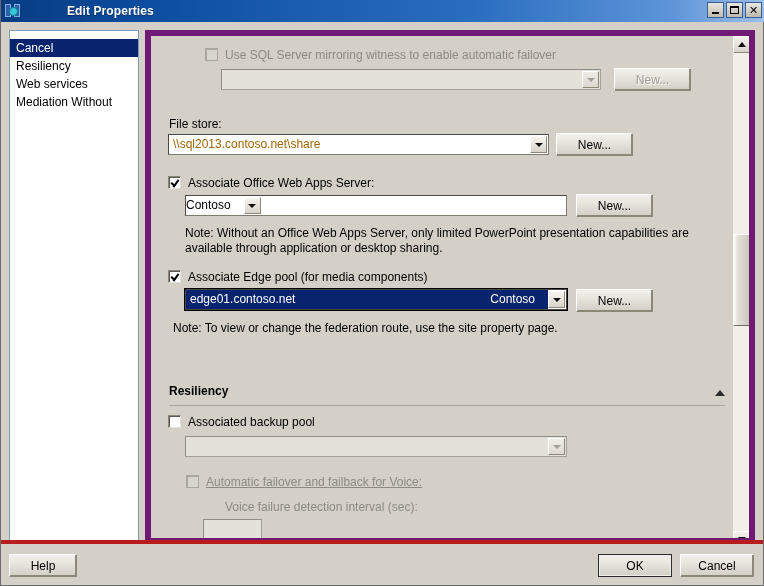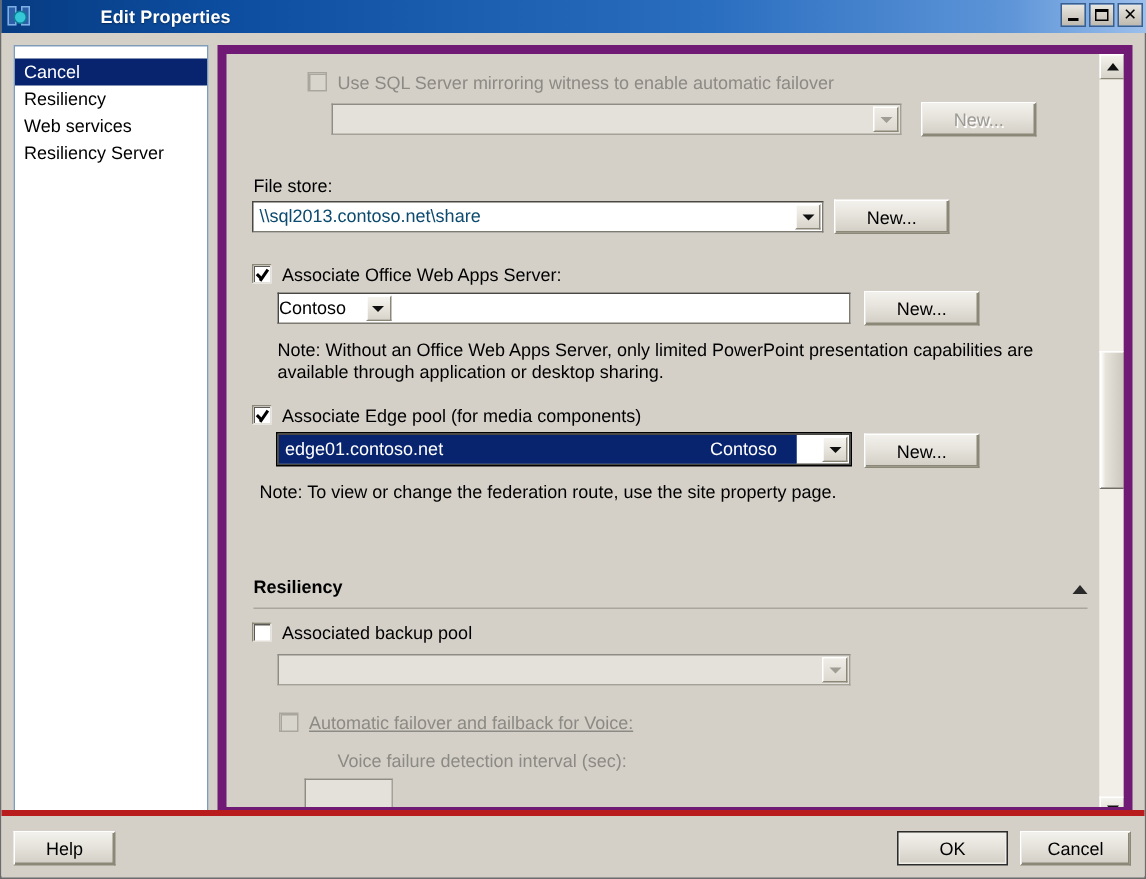--- a/index.html
+++ b/index.html
@@ -180,21 +180,21 @@
   .combo {
     position: absolute;
     height: 21px;
     background: #ffffff;
     border: 1px solid #7d7a72;
     border-top-color: #4a4842; border-left-color: #4a4842;
     display: flex; align-items: stretch;
   }
   .combo .ctext {
     flex: 1 1 auto;
-    font-size: 12px; color: #0c4a6e;
+    font-size: 12px; color: #a16207;
     padding-left: 4px;
     line-height: 19px;
     white-space: nowrap; overflow: hidden;
   }
   .combo .cright {
     font-size: 12px; color: #000;
     line-height: 19px;
     padding-right: 13px;
     white-space: nowrap;
   }
@@ -213,21 +213,20 @@
   }
   .combo.disabled {
     background: #e4e1da;
     border-color: #a4a198; border-top-color: #8e8c84; border-left-color: #8e8c84;
   }
   .combo.disabled .cbtn { background: linear-gradient(to bottom,#eeece5,#ddd9d1); }
   .combo.disabled .cbtn .tri { border-top-color: #a09d95; }
   .combo.focused {
     border: 1px solid #4a4842;
     outline: 1px solid #000;
-    gap: 17px;
   }
   .combo.focused .ctext,
   .combo.focused .cright {
     background: #09246e; color: #ffffff;
   }
   .combo.focused .ctext { padding-left: 4px; }
   .combo.focused .selwrap {
     flex: 1 1 auto; display: flex; background: #09246e;
     align-items: center; justify-content: space-between;
   }
@@ -323,21 +322,21 @@
       <div class="nav-item selected">
         <span>Cancel</span>
       </div>
       <div class="nav-item">
         <span>Resiliency</span>
       </div>
       <div class="nav-item">
         <span>Web services</span>
       </div>
       <div class="nav-item">
-        <span>Resiliency Server</span>
+        <span>Mediation Without</span>
       </div>
     </div>
 
     <div id="content">
       <div id="contentinner">
 
         <div class="cb disabled" style="left:54px; top:12px;"></div>
         <div class="lbl disabled" style="left:74px; top:12px;">Use SQL Server mirroring witness to enable automatic failover</div>
 
         <div class="combo disabled" style="left:70px; top:33px; width:380px;">

